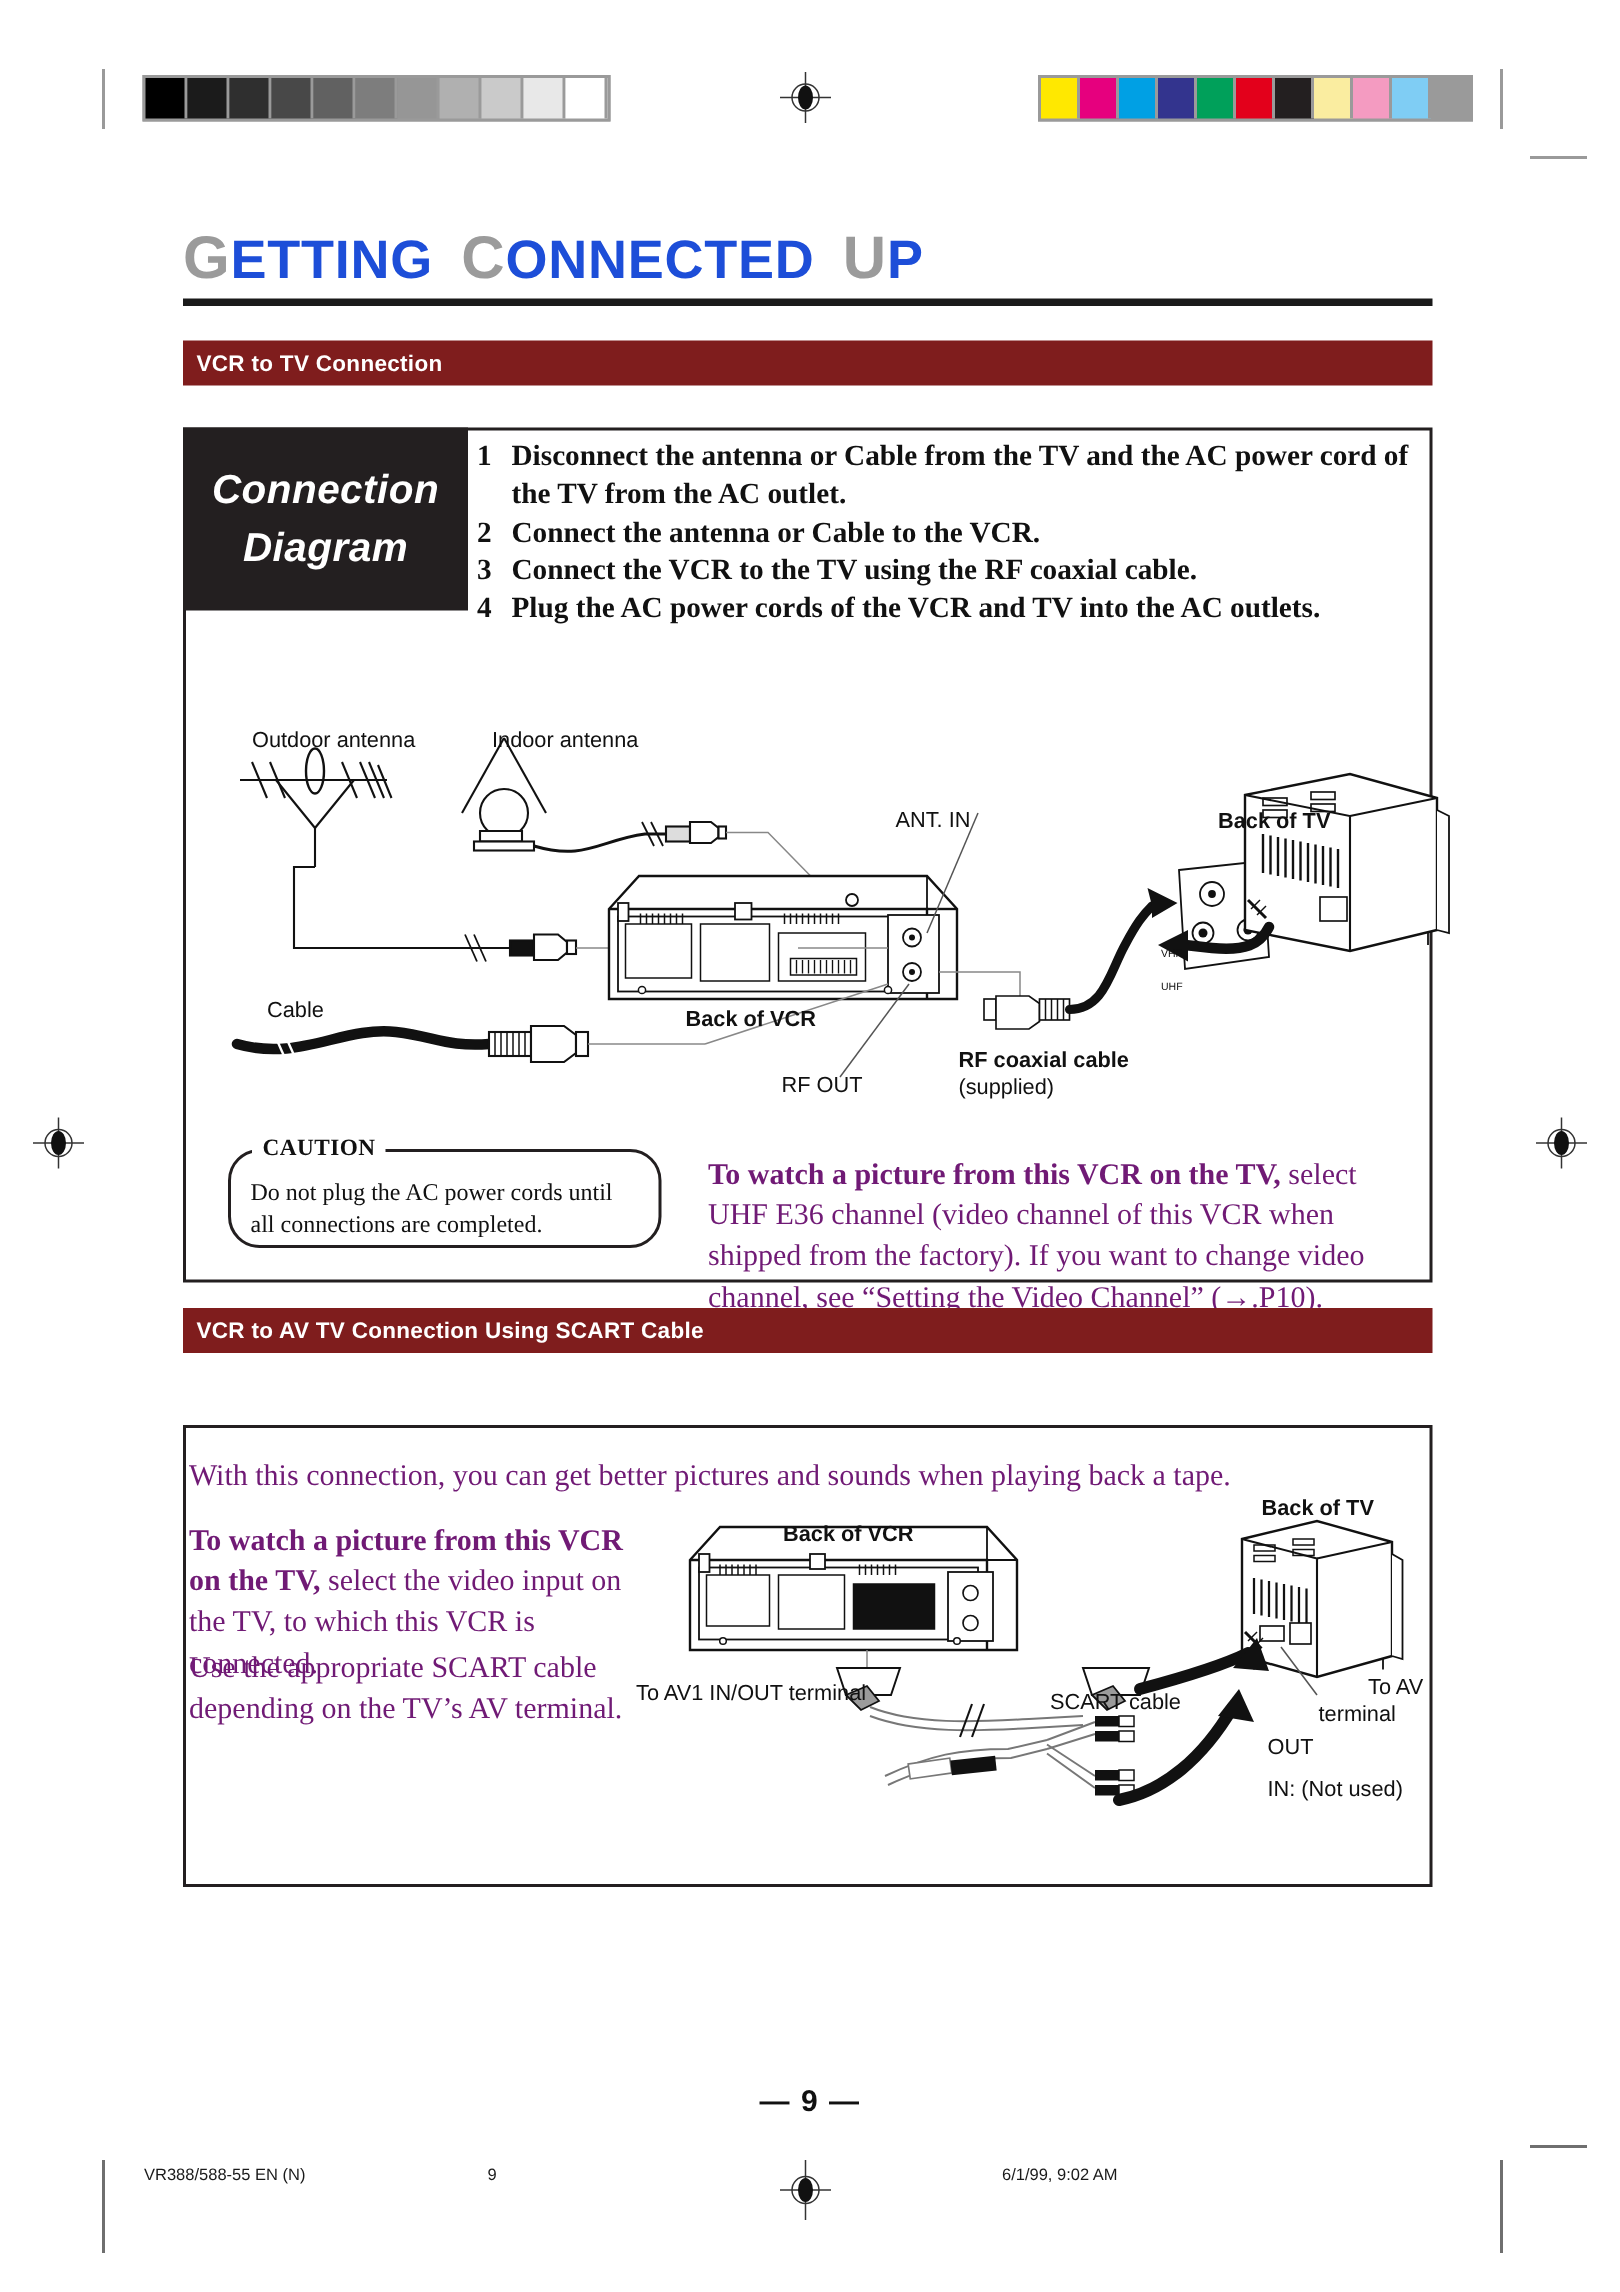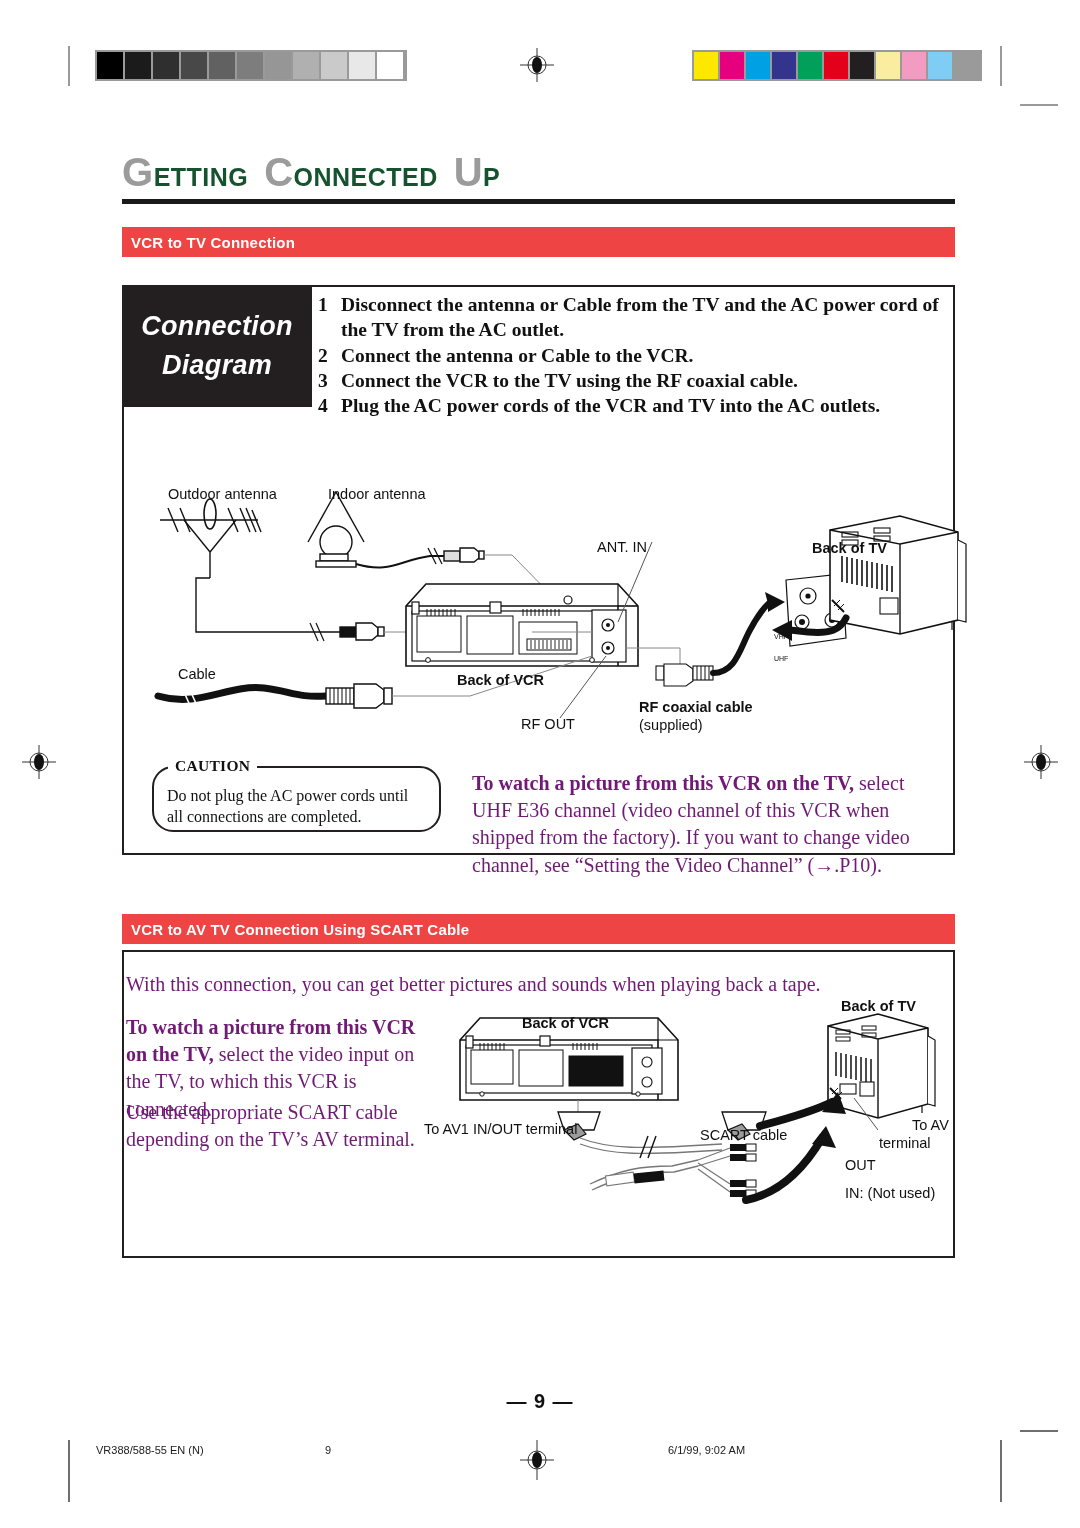--- a/index.html
+++ b/index.html
@@ -15,25 +15,25 @@
              border:2px solid #9a9a9a;box-sizing:border-box;background:#9a9a9a;}
   .graystrip i{display:block;width:28px;height:100%;border-right:2px solid #9a9a9a;box-sizing:border-box;}
   .colorstrip{position:absolute;left:692px;top:50px;height:31px;display:flex;
              border:2px solid #9a9a9a;box-sizing:border-box;background:#9a9a9a;}
   .colorstrip i{display:block;width:26px;height:100%;border-right:2px solid #9a9a9a;box-sizing:border-box;}
 
   
   #page-title{position:absolute;left:122px;top:150px;white-space:nowrap;}
   #page-title .w{font-weight:bold;letter-spacing:.5px;}
   #page-title .cap{font-size:40px;color:#9b9b9b;}
-  #page-title .rest{font-size:25px;color:#14532d;}
+  #page-title .rest{font-size:36px;color:#1d4ed8;}
   .title-rule{position:absolute;left:122px;top:199px;width:833px;height:5px;background:#1a1a1a;}
 
   
-  .secbar{position:absolute;background:#ef4444;color:#fff;font-weight:bold;
+  .secbar{position:absolute;background:#7f1d1d;color:#fff;font-weight:bold;
           font-size:15px;display:flex;align-items:center;padding-left:9px;
           letter-spacing:.2px;box-sizing:border-box;}
 
   
   .contentbox{position:absolute;border:2px solid #231f20;box-sizing:border-box;background:#fff;}
 
   
   .cd-box{position:absolute;background:#231f20;color:#fff;box-sizing:border-box;
           display:flex;flex-direction:column;justify-content:center;align-items:center;}
   .cd-box span{font-style:italic;font-weight:bold;font-size:27px;letter-spacing:.3px;line-height:1.45;}
@@ -372,21 +372,21 @@
 
 <div class="caution" style="left:152px;top:766px;width:289px;height:66px;border-radius:21px;">
   <div class="cap">CAUTION</div>
   <div class="body">Do not plug the AC power cords until all connections are completed.</div>
 </div>
 
 <div class="serif" style="left:472px;top:754px;width:468px;">
   <b>To watch a picture from this VCR on the TV,</b><span> select UHF E36 channel (video channel of this VCR when shipped from the factory). If you want to change video channel, see “Setting the Video Channel” (→.P10).</span>
 </div>
 
-<div class="secbar" style="left:122px;top:914px;width:833px;height:30px;">
+<div class="secbar" style="left:122px;top:872px;width:833px;height:30px;">
   <span>VCR to AV TV Connection Using SCART Cable</span>
 </div>
 
 <div class="contentbox" style="left:122px;top:950px;width:833px;height:308px;"></div>
 
 <div class="serif" style="left:126px;top:955px;width:820px;">
   <span>With this connection, you can get better pictures and sounds when playing back a tape.</span>
 </div>
 
 <div class="serif" style="left:126px;top:998px;width:312px;">

